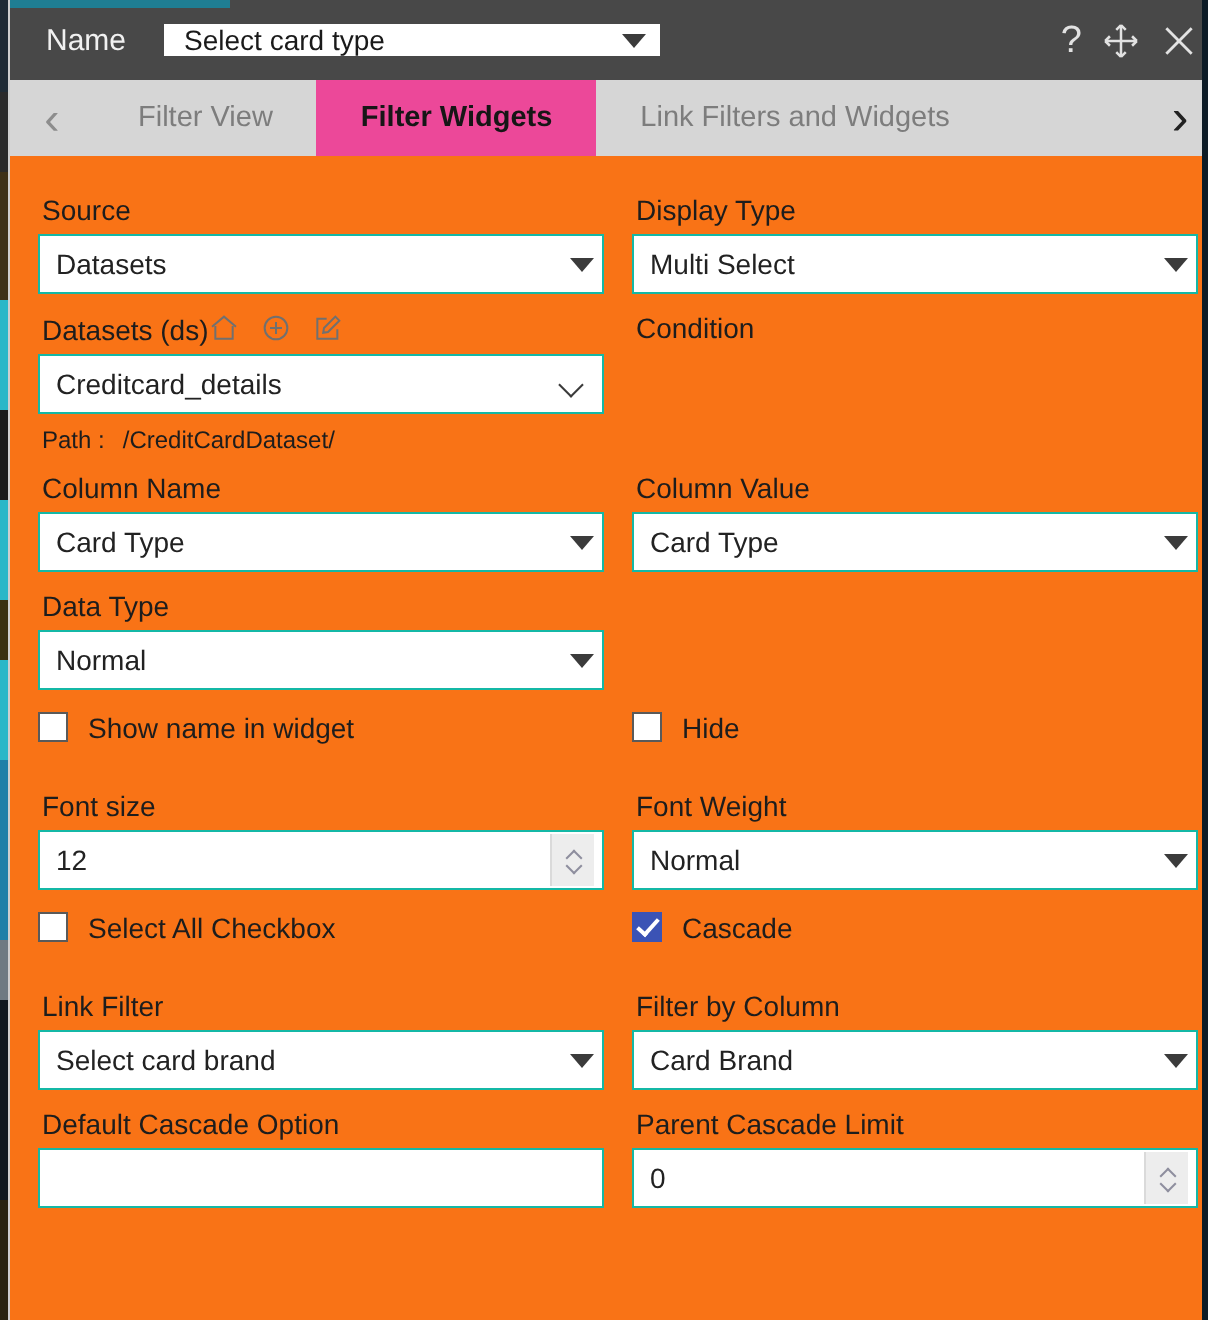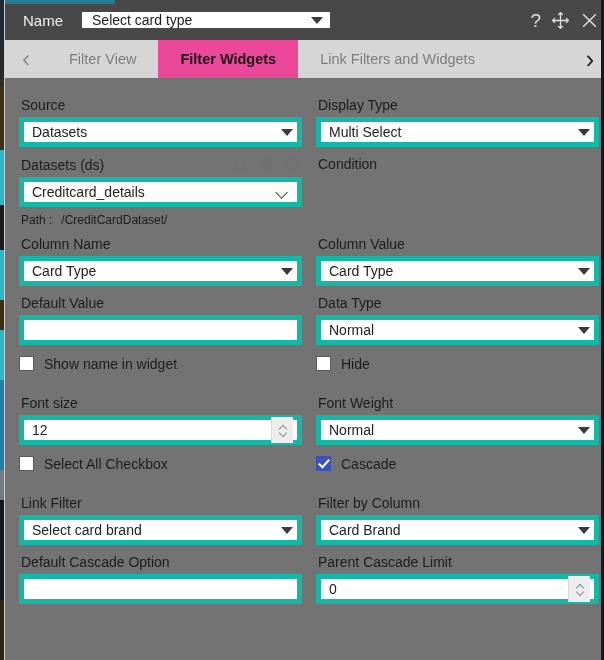--- a/index.html
+++ b/index.html
@@ -154,21 +154,21 @@
     background: #ec4899;
     color: #161616;
     font-weight: bold;
   }
 
   
   .form {
     position: absolute;
     left: 0; top: 78px;
     width: 596px; height: 582px;
-    background: #737373;
+    background: #f97316;
     padding: 10px 14px 0 14px;
   }
 
   .row {
     display: flex;
     gap: 14px;
   }
   .col { width: 283px; flex: none; }
 
   .lbl {
@@ -176,21 +176,21 @@
     color: #1d1d1d;
     padding: 9px 0 4px 2px;
     white-space: nowrap;
     display: block;
   }
 
   .field {
     width: 100%;
     height: 30px;
     background: #ffffff;
-    border: 5px solid #14b8a6;
+    border: 1px solid #14b8a6;
     display: flex;
     align-items: center;
     padding: 0 4px 0 8px;
     position: relative;
   }
   .field .val {
     font-size: 14px;
     color: #222;
     flex: 1;
     white-space: nowrap;
@@ -240,21 +240,21 @@
     border-right: 1.4px solid #8e8e9e;
     border-bottom: 1.4px solid #8e8e9e;
   }
   .spin-up::after { transform: rotate(-135deg); top: 2px; }
   .spin-dn::after { transform: rotate(45deg); top: -1px; }
 
   
   .lbl-row {
     display: flex;
     align-items: flex-end;
-    justify-content: space-between;
+    justify-content: flex-start;
     padding: 9px 2px 4px 2px;
   }
   .lbl-row .lbl { padding: 0; }
   .lbl-icons {
     display: flex;
     gap: 10px;
     align-items: center;
     padding-bottom: 1px;
   }
   .lbl-icons span {
@@ -418,26 +418,20 @@
         <span class="lbl">Column Value</span>
         <div class="field">
           <span class="val">Card Type</span>
           <span class="tri-down"></span>
         </div>
       </div>
     </div>
 
     <div class="row">
       <div class="col">
-        <span class="lbl">Default Value</span>
-        <div class="field input">
-          <span class="val"></span>
-        </div>
-      </div>
-      <div class="col">
         <span class="lbl">Data Type</span>
         <div class="field">
           <span class="val">Normal</span>
           <span class="tri-down"></span>
         </div>
       </div>
     </div>
 
     <div class="row">
       <div class="col">

